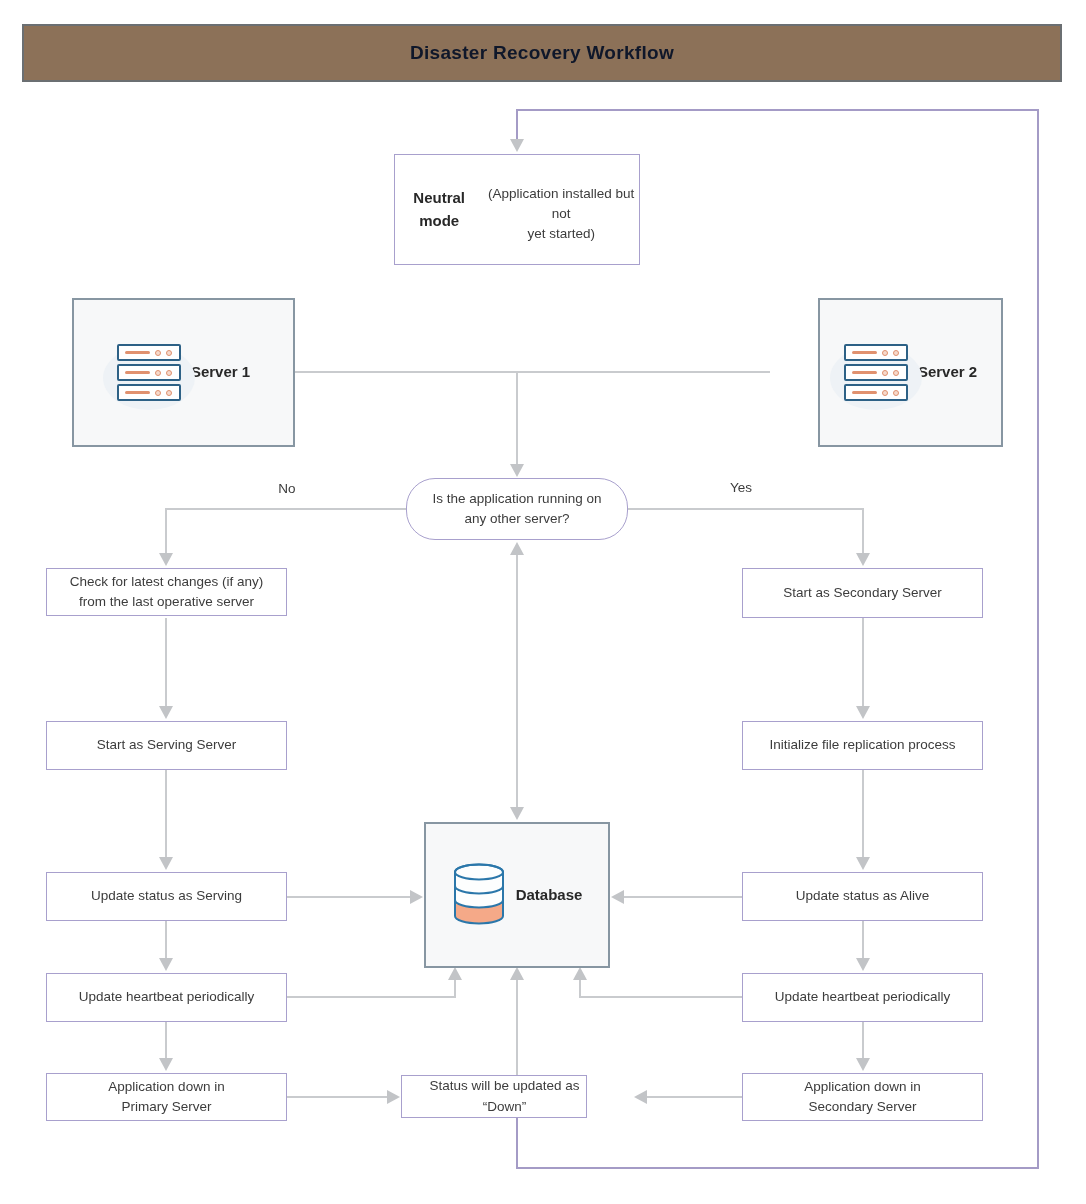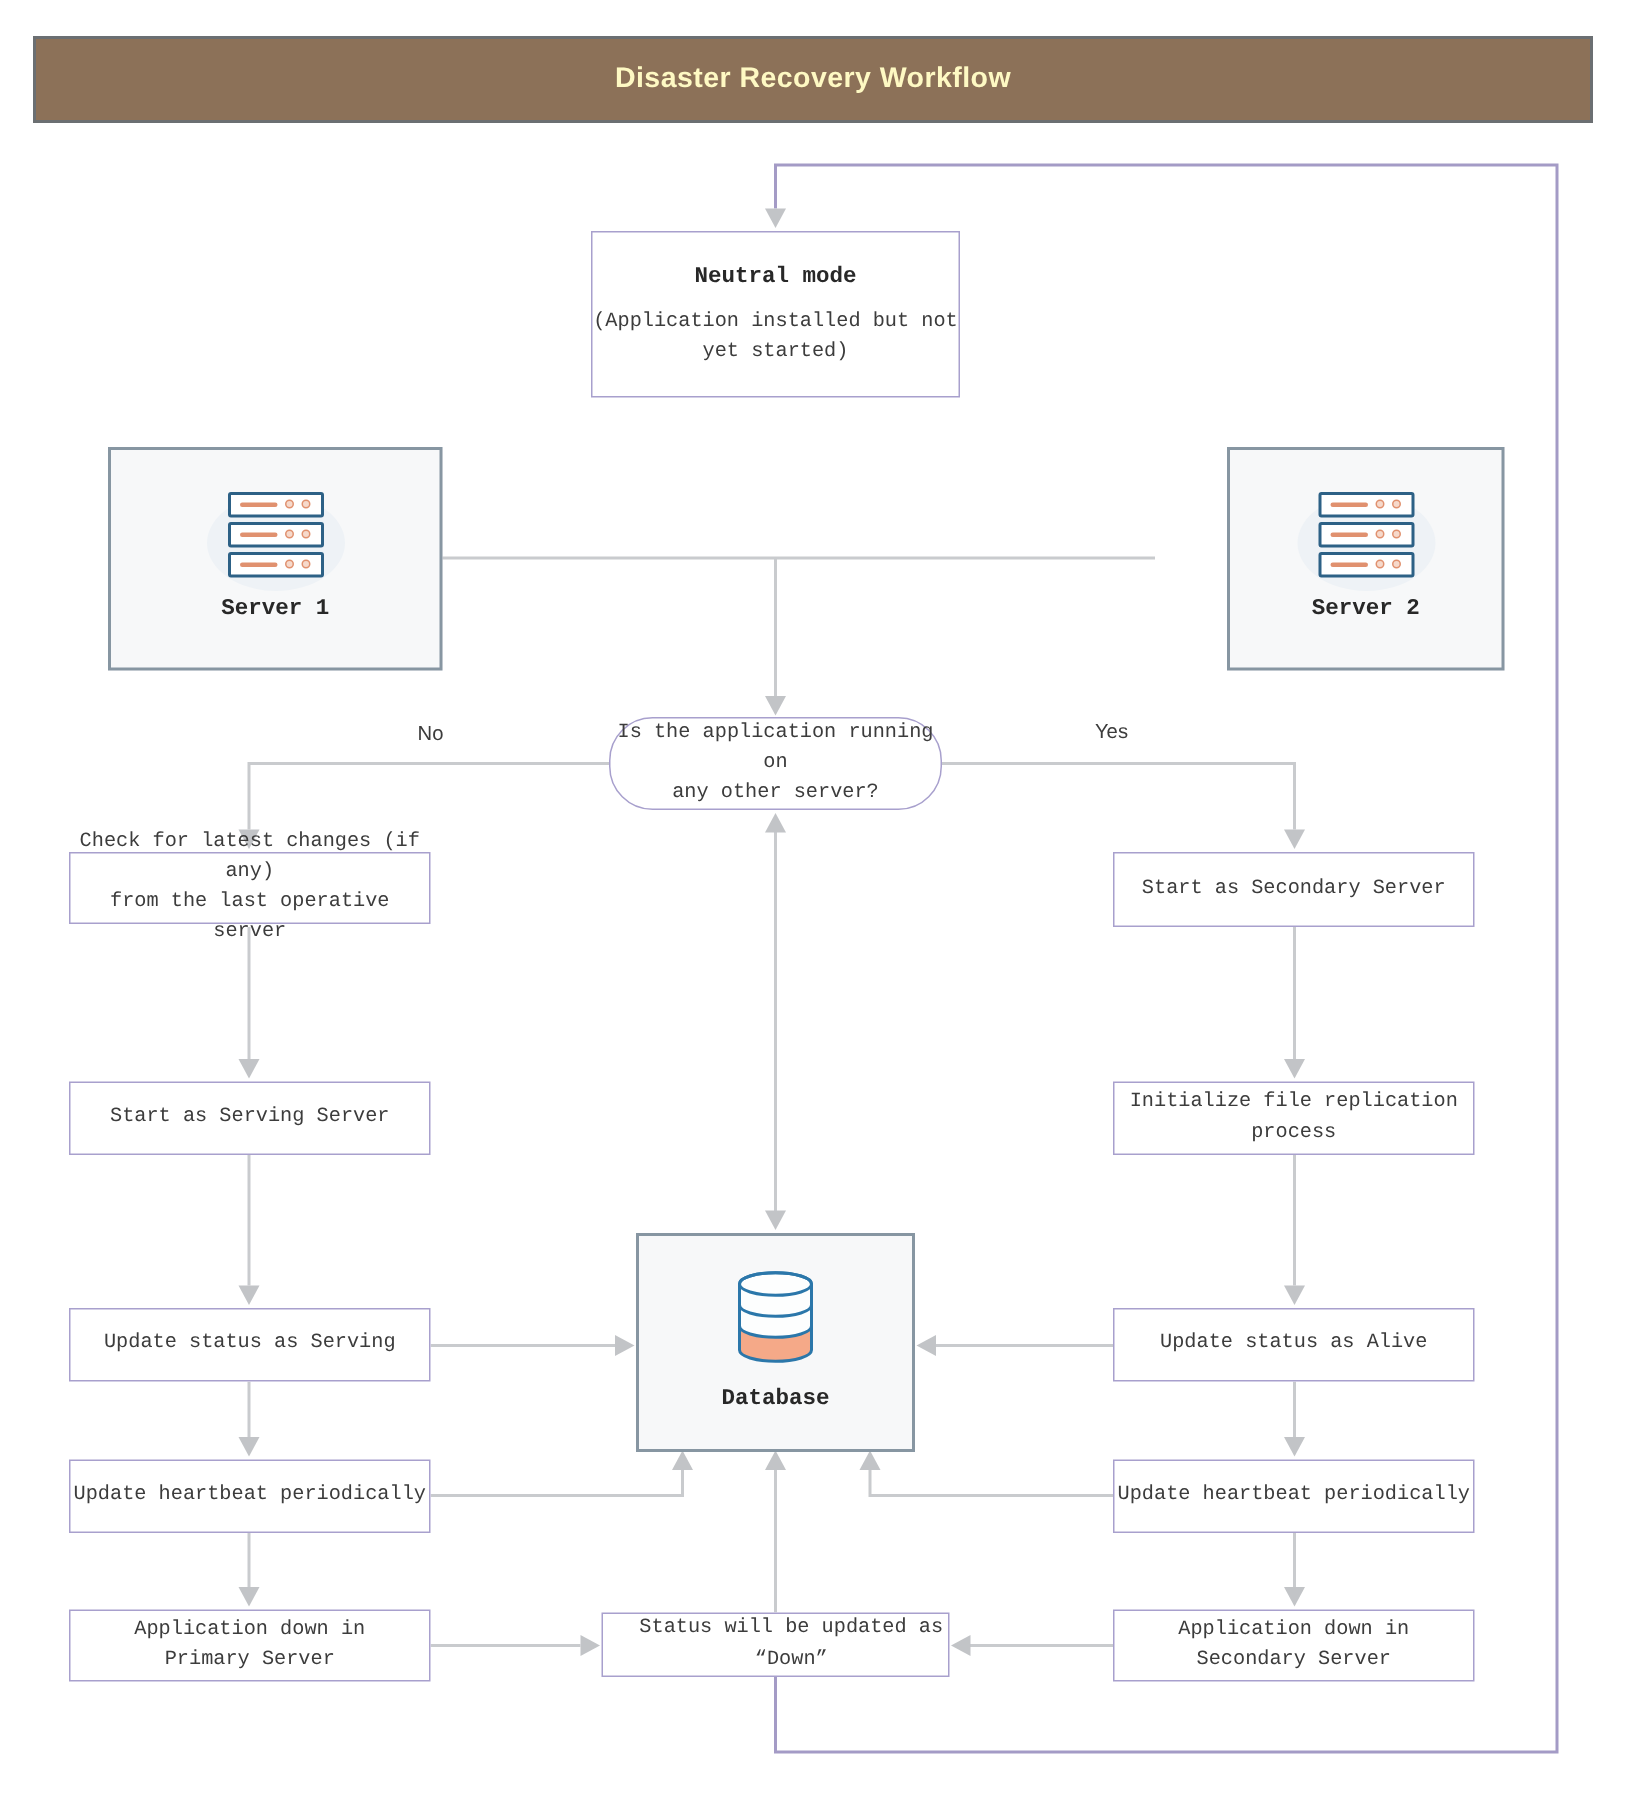--- a/index.html
+++ b/index.html
@@ -5,29 +5,28 @@
   html,body{margin:0;padding:0;background:#ffffff;}
   .canvas{
     position:relative;width:1086px;height:1204px;background:#ffffff;
     font-family:"Liberation Sans", sans-serif;overflow:hidden;
   }
   .titlebar{
     position:absolute;left:22px;top:24px;width:1040px;height:58px;
     box-sizing:border-box;border:2px solid #6b6f72;background:var(--title-bar,#8c7158);
     display:flex;align-items:center;justify-content:center;
   }
-  .titlebar span{color:#fef9c3;font-size:19px;font-weight:600;letter-spacing:.3px;}
+  .titlebar span{color:#0f172a;font-size:19px;font-weight:600;letter-spacing:.3px;}
   svg.connectors{position:absolute;left:0;top:0;}
   .node{
     position:absolute;box-sizing:border-box;background:#ffffff;
     border:1.5px solid var(--node-border-purple,#a8a0cd);
-    display:flex;flex-direction:column;align-items:center;justify-content:center;
+    display:flex;flex-direction:row;align-items:center;justify-content:center;
     text-align:center;font-size:13.5px;line-height:1.5;color:#3c3c3c;
     white-space:pre-line;
-    font-family:Liberation Mono, monospace;
   }
   .entity{
     border:2px solid var(--node-border-gray,#8796a2);
     background:#f7f8f9;gap:10px;
   }
   .node .big{font-size:15px;font-weight:700;color:#282828;}
   .node .sub{margin-top:9px;}
   .branch-label{position:absolute;font-size:13.5px;color:#3c3c3c;transform:translateX(-50%);}
   
   .server-icon{position:relative;display:flex;flex-direction:column;gap:3px;align-items:center;}
@@ -189,17 +188,17 @@
       <g stroke="#2b77aa" stroke-width="2" fill="none">
         <path d="M3 10 A24 7.5 0 0 1 51 10 L51 54 A24 7.5 0 0 1 3 54 Z"></path>
         <ellipse cx="27" cy="10" rx="24" ry="7.5"></ellipse>
         <path d="M3 24 A24 7.5 0 0 0 51 24"></path>
         <path d="M3 38 A24 7.5 0 0 0 51 38"></path>
       </g>
     </svg>
     <span class="big">Database</span>
   </div>
 
-  <div class="node" style="left:401px;top:1075px;width:232px;height:43px;padding-left:21px;">
+  <div class="node" style="left:401px;top:1075px;width:186px;height:43px;padding-left:21px;">
     <span>Status will be updated as “Down”</span>
   </div>
 
 </div>
 
 </body></html>

